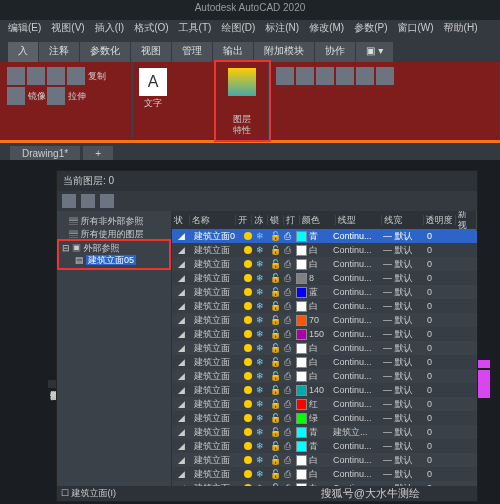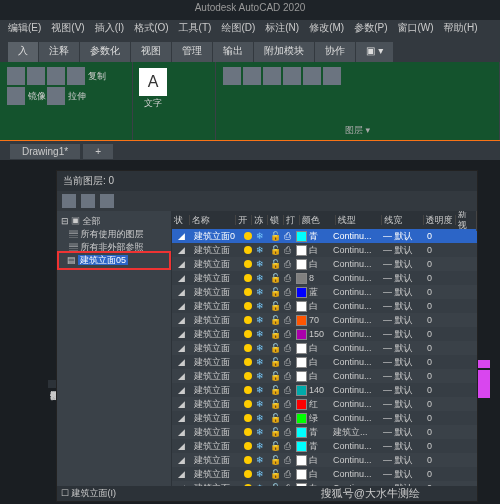--- a/index.html
+++ b/index.html
@@ -2,21 +2,21 @@
 <html><head>
 <meta charset="utf-8">
 <style>
 body{margin:0;background:#33393f;font:11px/1.2 "Microsoft YaHei",sans-serif;color:#ccc;width:500px;height:504px;overflow:hidden;position:relative}
 .titlebar{height:18px;background:#1e2328;text-align:center;font-size:10px;color:#999;padding-top:2px}
 .menubar{height:18px;background:#33393f;display:flex;gap:2px;padding:2px 4px;font-size:10px}
 .menubar span{padding:0 4px;cursor:pointer}
 .tabs{height:20px;background:#33393f;display:flex;gap:1px;padding:0 8px;font-size:10px}
 .tab{background:#4a5158;padding:3px 10px;color:#ddd}
 .tab.active{background:#5a6168}
-.ribbon{height:78px;background:#14532d;display:flex;border-bottom:1px solid #f97316}
+.ribbon{height:78px;background:#7f1d1d;display:flex;border-bottom:3px solid #f97316}
 .group{border-right:1px solid #3a4046;padding:4px 6px;display:flex;flex-direction:column;justify-content:space-between;position:relative}
 .grouplabel{font-size:9px;color:#aaa;text-align:center;margin-top:auto}
 .ico{width:18px;height:18px;background:#6b7480;display:inline-block;margin:1px}
 .bigico{width:28px;height:28px;background:#6b7480;display:block;margin:2px auto}
 .highlight{outline:2px solid #e33;outline-offset:0}
 .doctab{height:22px;background:#33393f;padding:4px 10px}
 .doctab span{background:#4a5158;padding:2px 12px;font-size:10px}
 .canvas{position:absolute;top:160px;left:0;right:0;bottom:0;background:#1a1e22}
 .canvas .gfx{position:absolute;right:0;top:200px;width:50px;height:60px}
 .gfx div:nth-child(1){width:40px;height:8px;background:#d946ef;margin-bottom:2px}
@@ -96,30 +96,34 @@
     </div>
   </div>
   <div class="group" style="width:70px">
     <div style="display:flex;gap:4px">
       <div style="text-align:center">
           <span class="bigico" style="background:#fff;color:#333;font-size:16px;line-height:28px">A</span>
           <div style="font-size:9px">文字</div>
         </div>
     </div>
   </div>
+  <div class="group highlight" style="width:40px;text-align:center">
+    <span class="bigico" style="background:linear-gradient(#ffcc00,#4aa)"></span>
+    <div style="font-size:9px;white-space:pre">图层
+特性</div>
+  </div>
   <div class="group" style="flex:1">
     <div style="display:flex;flex-wrap:wrap">
       <span class="ico"></span>
         <span class="ico"></span>
         <span class="ico"></span>
         <span class="ico"></span>
         <span class="ico"></span>
         <span class="ico"></span>
     </div>
-    <div class="grouplabel">图层 ▾</div>
   </div>
 </div>
 
 <div class="doctab">
   <span>Drawing1*</span> <span>+</span>
 </div>
 
 <div class="canvas">
   <div class="gfx">
       <div></div>
@@ -133,25 +137,25 @@
   <div class="panelhead">
     <span>当前图层: 0</span>
   </div>
   <div style="display:flex;background:#33393f;padding:2px 4px;gap:3px">
     <span class="ico" style="width:14px;height:14px"></span>
     <span class="ico" style="width:14px;height:14px"></span>
     <span class="ico" style="width:14px;height:14px"></span>
   </div>
   <div class="panelbody">
     <div class="tree">
-      <div class="node">⊟ ▣ <span>全部</span></div>
+      <div class="node" style="padding-left:10px">▤ <span>所有非外部参照</span></div>
       <div class="node" style="padding-left:10px">▤ <span>所有使用的图层</span></div>
-      <div class="node" style="padding-left:10px">▤ <span>所有非外部参照</span></div>
       <div class="hl">
-        <div class="node sel" style="padding-left:7px">▤ <span class="txt">建筑立面05</span></div>
+        <div class="node">⊟ ▣ <span>外部参照</span></div>
+        <div class="node sel" style="padding-left:15px">▤ <span class="txt">建筑立面05</span></div>
       </div>
     </div>
     <div class="grid">
       <div class="ghdr">
         <span style="width:14px">状</span>
         <span style="width:46px">名称</span>
         <span style="width:12px">开</span>
         <span style="width:12px">冻</span>
         <span style="width:12px">锁</span>
         <span style="width:12px">打</span>

